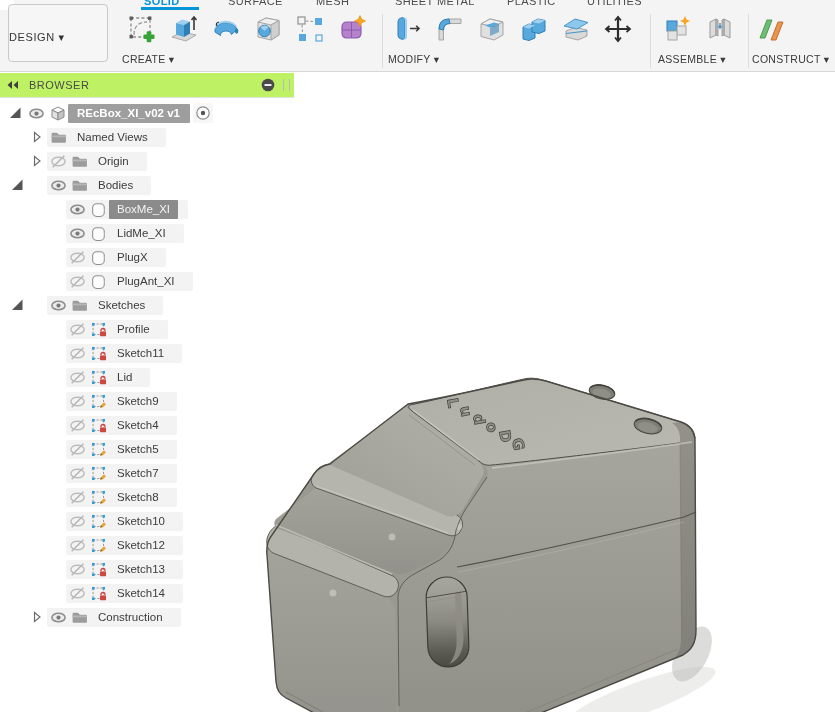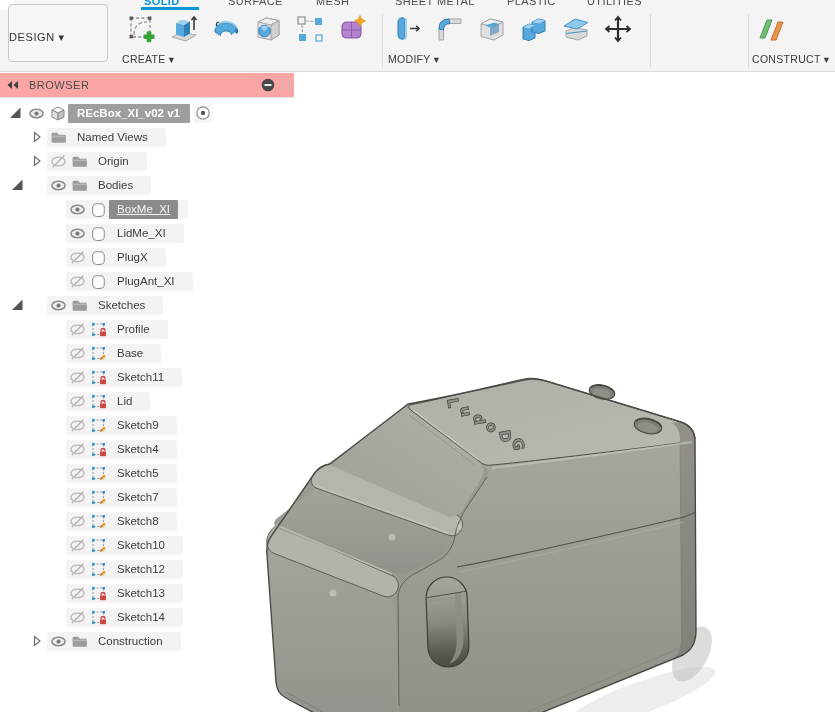--- a/index.html
+++ b/index.html
@@ -17,42 +17,42 @@
     background:#f6f6f6;display:flex;align-items:flex-end;justify-content:flex-start;padding-bottom:17px;box-sizing:border-box;
     font-size:11px;color:#333;letter-spacing:.6px;cursor:pointer;}
   .tgroup{position:absolute;top:0;display:flex;flex-direction:column;align-items:flex-start;}
   .g-create{left:122px}.g-modify{left:388px}.g-assemble{left:658px}.g-construct{left:752px;width:82px}
   .ticons{display:flex;gap:2px;}
   .tbtn{width:40px;height:42px;display:flex;align-items:center;justify-content:center;border-radius:2px;cursor:pointer;}
   .glabel{font-size:10.5px;color:#3a3a3a;margin-top:1px;letter-spacing:.3px;white-space:nowrap;}
   .vsep{position:absolute;top:4px;width:1px;height:54px;background:#dcdcdc;}
   .s1{left:382px}.s2{left:650px}.s3{left:748px}
   
-  .browser-header{position:absolute;left:0;top:73px;width:294px;height:24px;background:#fca5a5;
+  .browser-header{position:absolute;left:0;top:73px;width:294px;height:24px;background:#bef264;
     border-bottom:1px solid #e2e2e2;display:flex;align-items:center;}
   .bh-collapse{margin-left:6px;display:flex;cursor:pointer;}
   .bh-title{margin-left:10px;font-size:11px;color:#4a4a4a;letter-spacing:.5px;flex:1;}
   .bh-minus{margin-right:8px;cursor:pointer;display:flex;}
   .bh-grip{width:5px;height:12px;border-left:1px solid #bbb;border-right:1px solid #bbb;margin-right:4px;}
   
   .viewport{position:absolute;left:0;top:98px;width:835px;height:614px;background:#fff;}
   .model-svg{position:absolute;left:240px;top:270px;}
   
   .tree{position:absolute;left:0;top:101px;width:300px;}
   .trow{display:flex;align-items:center;height:24px;cursor:default;}
   .lv0{padding-left:4px}.lv1{padding-left:26px}.lv2{padding-left:66px}
   .slot{width:21px;height:17px;display:flex;align-items:center;justify-content:center;flex:0 0 auto;}
   .slot svg{display:block;}
   .exp svg{position:relative;left:-20px;}
   .lv0.rowroot .exp svg{left:0;}
   .pill{display:inline-flex;align-items:center;height:19px;background:#f3f3f3;border-radius:2px;padding:0 10px 0 1px;}
   .pill.np{background:transparent;padding-right:0;}
   .tlabel{font-size:11.5px;color:#3d3d3d;padding:2px 8px;white-space:nowrap;line-height:15px;}
   .tlabel.selR{background:#9e9e9e;color:#fff;font-weight:bold;padding:2px 10px 2px 9px;border-radius:1px;}
-  .tlabel.selB{background:#8b8b8b;color:#f4f4f4;border-radius:1px;text-decoration:underline;}
+  .tlabel.selB{background:#8b8b8b;color:#f4f4f4;border-radius:1px;}
   .radio-wrap{margin-left:3px;display:flex;align-items:center;background:#f7f7f7;border-radius:2px;padding:1px;}
 </style>
 </head>
 <body>
 
 <div class="app">
 
   <div class="tabstrip">
     <div class="tab-underline"></div>
   <span class="tab t0 active">SOLID</span>
@@ -173,20 +173,42 @@
                 <path d="M15 4 L15 26 M4 15 L26 15" stroke-width="2.2"></path>
                 <path d="M12 6.5 L15 3 L18 6.5 M12 23.5 L15 27 L18 23.5 M6.5 12 L3 15 L6.5 18 M23.5 12 L27 15 L23.5 18" stroke-width="1.8"></path>
               </svg></span>
           </div>
       </div>
       <div class="glabel">MODIFY ▾</div>
     </div>
 
     <div class="vsep s2"></div>
 
+    <div class="tgroup g-assemble">
+      <div class="ticons">
+        <div class="tbtn">
+            <span><svg width="30" height="30" viewBox="0 0 30 30">
+                <rect x="4" y="7" width="10" height="10" fill="#57a9dd" stroke="#2f7fb5"></rect>
+                <rect x="14" y="12" width="9" height="9" fill="#e3e3e3" stroke="#a5a5a5"></rect>
+                <rect x="5" y="17" width="9" height="9" fill="#e3e3e3" stroke="#a5a5a5"></rect>
+                <path d="M22 2 L23.6 5.4 L27 7 L23.6 8.6 L22 12 L20.4 8.6 L17 7 L20.4 5.4 Z" fill="#f6a623"></path>
+              </svg></span>
+          </div>
+        <div class="tbtn">
+            <span><svg width="30" height="30" viewBox="0 0 30 30">
+                <path d="M5 8 L11 5 L11 21 L5 24 Z" fill="#dcdcdc" stroke="#9b9b9b"></path>
+                <path d="M11 5 L13 6 L13 22 L11 21 Z" fill="#bdbdbd" stroke="#9b9b9b"></path>
+                <path d="M25 8 L19 5 L19 21 L25 24 Z" fill="#dcdcdc" stroke="#9b9b9b"></path>
+                <path d="M19 5 L17 6 L17 22 L19 21 Z" fill="#bdbdbd" stroke="#9b9b9b"></path>
+                <path d="M15 9 L15 13.5 M13.5 12 L15 14 L16.5 12" stroke="#4596cc" stroke-width="1.4" fill="none"></path>
+              </svg></span>
+          </div>
+      </div>
+      <div class="glabel">ASSEMBLE ▾</div>
+    </div>
 
     <div class="vsep s3"></div>
 
     <div class="tgroup g-construct">
       <div class="ticons">
         <div class="tbtn">
             <span><svg width="30" height="30" viewBox="0 0 30 30">
                 <path d="M3 24 L10 6 L15 6 L8 24 Z" fill="#6fbe73" stroke="#4e9b52"></path>
                 <path d="M14 26 L21 8 L26 8 L19 26 Z" fill="#e8954f" stroke="#c96f2e"></path>
               </svg></span>
@@ -534,41 +556,20 @@
               <ellipse cx="8" cy="8" rx="6.2" ry="4" fill="none" stroke="#bdbdbd" stroke-width="1.4"></ellipse>
               <line x1="2.5" y1="13.5" x2="13.5" y2="2.5" stroke="#b5b5b5" stroke-width="1.4"></line>
             </svg>
           </span>
           <span class="slot">
             <svg width="17" height="17" viewBox="0 0 17 17">
               <rect x="3" y="3" width="10.5" height="10.5" fill="none" stroke="#9a9a9a" stroke-width="1" stroke-dasharray="2 1.6"></rect>
               <rect x="2" y="2" width="2.6" height="2.6" fill="#2f9bd6"></rect>
               <rect x="12.4" y="2" width="2.6" height="2.6" fill="#2f9bd6"></rect>
               <rect x="2" y="12.4" width="2.6" height="2.6" fill="#2f9bd6"></rect>
-              <path d="M10.2 15 L11 12.2 L14 9.2 L16 11.2 L13 14.2 Z" fill="#e8a33d"></path>
-              <path d="M10.2 15 L11 12.2 L12 13.2 Z" fill="#6b4a2b"></path>
-            </svg>
-          </span>
-          <span class="tlabel">Base</span>
-        </div>
-      </div>
-      <div class="trow lv2">
-        <div class="pill">
-          <span class="slot">
-            <svg width="17" height="17" viewBox="0 0 16 16">
-              <ellipse cx="8" cy="8" rx="6.2" ry="4" fill="none" stroke="#bdbdbd" stroke-width="1.4"></ellipse>
-              <line x1="2.5" y1="13.5" x2="13.5" y2="2.5" stroke="#b5b5b5" stroke-width="1.4"></line>
-            </svg>
-          </span>
-          <span class="slot">
-            <svg width="17" height="17" viewBox="0 0 17 17">
-              <rect x="3" y="3" width="10.5" height="10.5" fill="none" stroke="#9a9a9a" stroke-width="1" stroke-dasharray="2 1.6"></rect>
-              <rect x="2" y="2" width="2.6" height="2.6" fill="#2f9bd6"></rect>
-              <rect x="12.4" y="2" width="2.6" height="2.6" fill="#2f9bd6"></rect>
-              <rect x="2" y="12.4" width="2.6" height="2.6" fill="#2f9bd6"></rect>
               <path d="M11 10.5 v-1 a2 2 0 0 1 4 0 v1" fill="none" stroke="#d0453e" stroke-width="1.3"></path>
               <rect x="10" y="10.5" width="6" height="4.8" rx=".8" fill="#d0453e"></rect>
             </svg>
           </span>
           <span class="tlabel">Sketch11</span>
         </div>
       </div>
       <div class="trow lv2">
         <div class="pill">
           <span class="slot">

